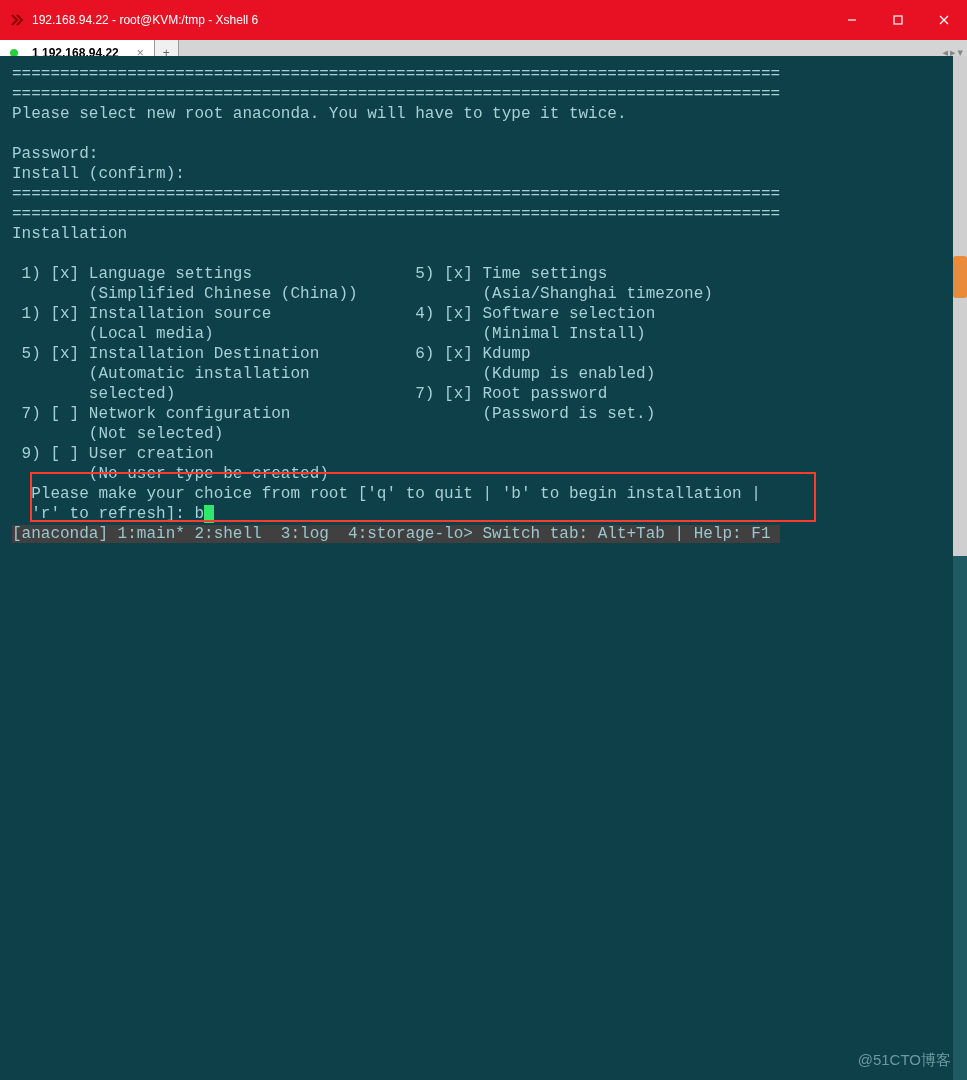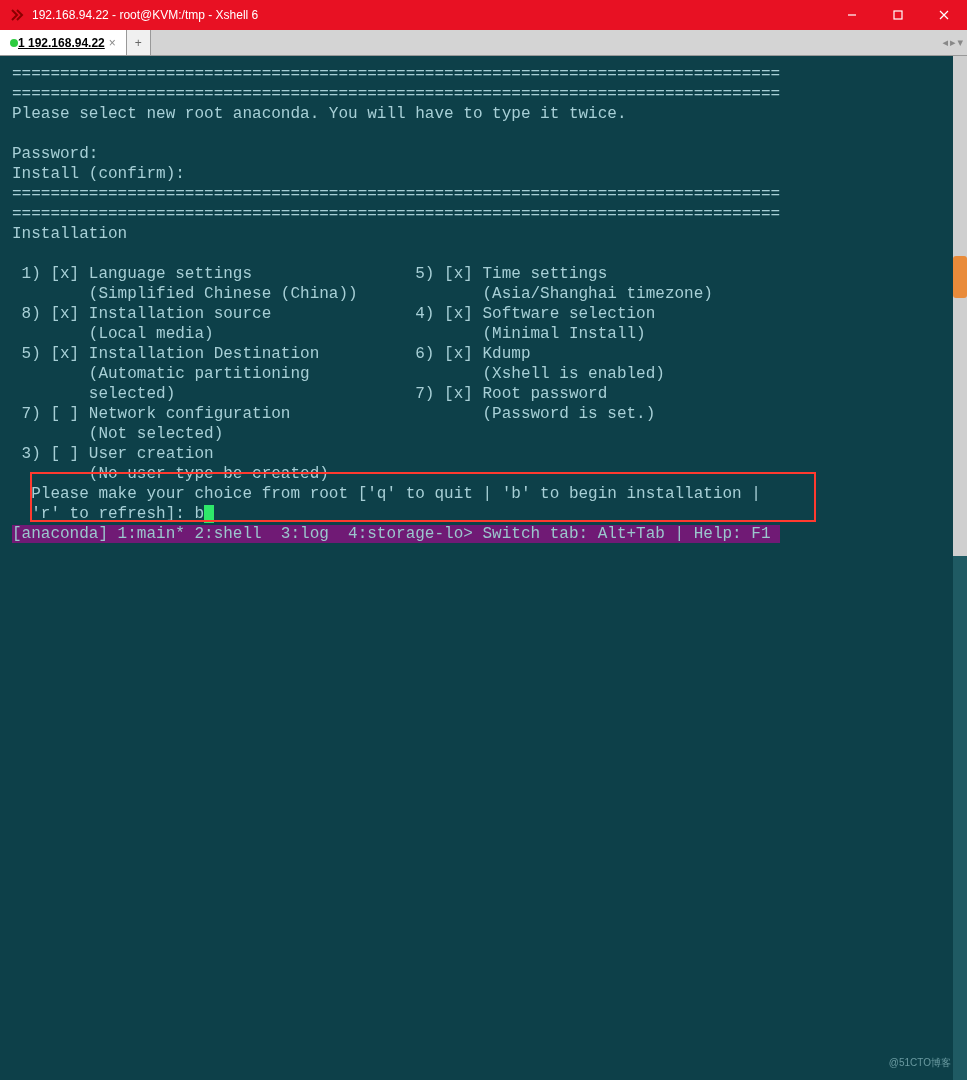--- a/index.html
+++ b/index.html
@@ -6,21 +6,21 @@
 body {
   width: 967px;
   height: 1080px;
   background: #0d4049;
   font-family: "Segoe UI", Tahoma, sans-serif;
   font-size: 12px;
   overflow: hidden;
   position: relative;
 }
 .titlebar {
-  height: 30px;
+  height: 40px;
   background: #e81123;
   display: flex;
   align-items: center;
   color: #fff;
   font-size: 12px;
 }
 .titlebar .icon-app {
   width: 18px; height: 18px; margin: 0 6px 0 8px;
   display: inline-flex; align-items: center; justify-content: center;
 }
@@ -28,21 +28,21 @@
 .winbtn { width: 46px; height: 30px; display: flex; align-items: center; justify-content: center; color: #fff; }
 .winbtn svg { stroke: #fff; fill: none; }
 .tabstrip {
   height: 26px;
   background: #d4d4d4;
   display: flex;
   align-items: stretch;
   border-bottom: 1px solid #999;
 }
 .tab {
-  display: flex; align-items: center; gap: 0;
+  display: flex; align-items: center; gap: 14px;
   padding: 0 10px;
   background: #fff;
   border-right: 1px solid #999;
   font-size: 12px;
 }
 .tab .dot { width: 8px; height: 8px; border-radius: 50%; background: #2ecc40; }
 .tab .tlabel { text-decoration: underline; font-weight: bold; }
 .tab .tclose { color: #888; font-size: 12px; margin-left: 4px; }
 .addtab {
   width: 24px; display: flex; align-items: center; justify-content: center;
@@ -71,21 +71,21 @@
   border: 2px solid #ff3a2f;
   background: rgba(255,0,0,0);
   left: 30px;
   top: 472px;
   width: 786px;
   height: 50px;
   pointer-events: none;
 }
 .statusbar-line {
   color: #9bc6cd;
-  background: #701a75;
+  background: #404040;
   display: inline;
 }
 .cursor {
   display: inline-block;
   width: 10px; height: 18px;
   background: #2ee86a;
   vertical-align: text-bottom;
 }
 .scrollbar {
   position: absolute;
@@ -107,21 +107,21 @@
   top: 200px;
   width: 14px;
   height: 42px;
   background: #e98b3a;
   border-radius: 3px;
 }
 .watermark {
   position: absolute;
   right: 16px; bottom: 10px;
   color: #6a9aa1;
-  font-size: 10px;
+  font-size: 15px;
   font-family: sans-serif;
 }
 </style>
 </head>
 <body>
 
 <div class="titlebar">
   <span class="icon-app">
     <svg width="16" height="16" viewBox="0 0 16 16">
         <path d="M3 3 L8 8 L3 13 M8 3 L13 8 L8 13" stroke="#8b0000" stroke-width="2" fill="none"></path>
@@ -168,28 +168,28 @@
 <span>Please select new root anaconda. You will have to type it twice.</span>
 
 <span>Password: </span>
 <span>Install (confirm): </span>
 <span class="sep">================================================================================</span>
 <span class="sep">================================================================================</span>
 <span>Installation</span>
 
 <span> 1) [x] Language settings                 5) [x] Time settings</span>
 <span>        (Simplified Chinese (China))             (Asia/Shanghai timezone)</span>
-<span> 8) [x] Installation source               4) [x] Software selection</span>
+<span> 1) [x] Installation source               4) [x] Software selection</span>
 <span>        (Local media)                            (Minimal Install)</span>
 <span> 5) [x] Installation Destination          6) [x] Kdump</span>
-<span>        (Automatic partitioning                  (Xshell is enabled)</span>
+<span>        (Automatic installation                  (Kdump is enabled)</span>
 <span>        selected)                         7) [x] Root password</span>
 <span> 7) [ ] Network configuration                    (Password is set.)</span>
 <span>        (Not selected)</span>
-<span> 3) [ ] User creation</span>
+<span> 9) [ ] User creation</span>
 <span>        (No user type be created)</span>
 <span>  Please make your choice from root ['q' to quit | 'b' to begin installation |</span>
 <span>  'r' to refresh]: b</span><span class="cursor"></span>
 <span class="statusbar-line">[anaconda] 1:main* 2:shell  3:log  4:storage-lo&gt; Switch tab: Alt+Tab | Help: F1 </span></div>
 </div>
 
 <div class="highlight-box"></div>
 
 <div class="scrollbar">
   <div class="scroll-thumb"></div>

